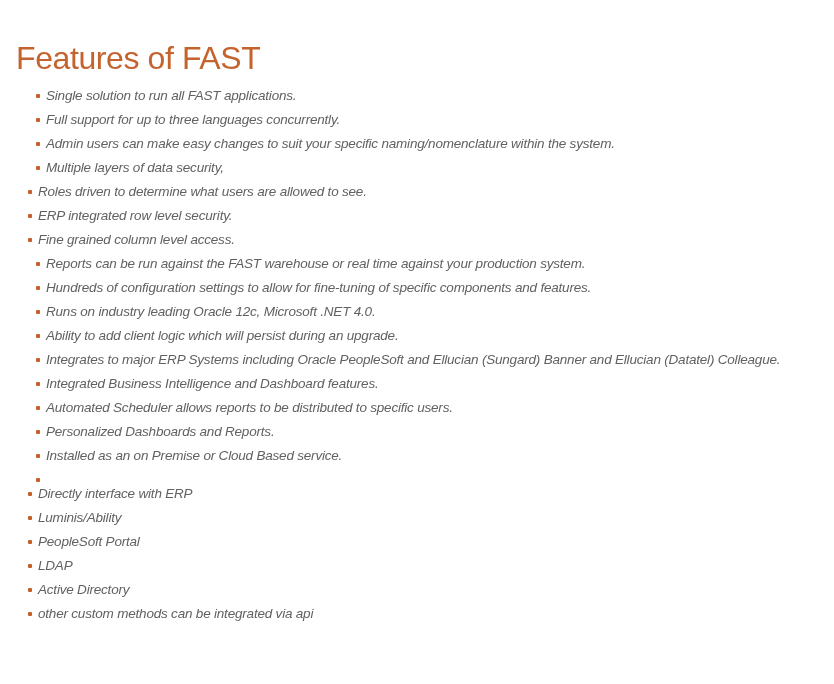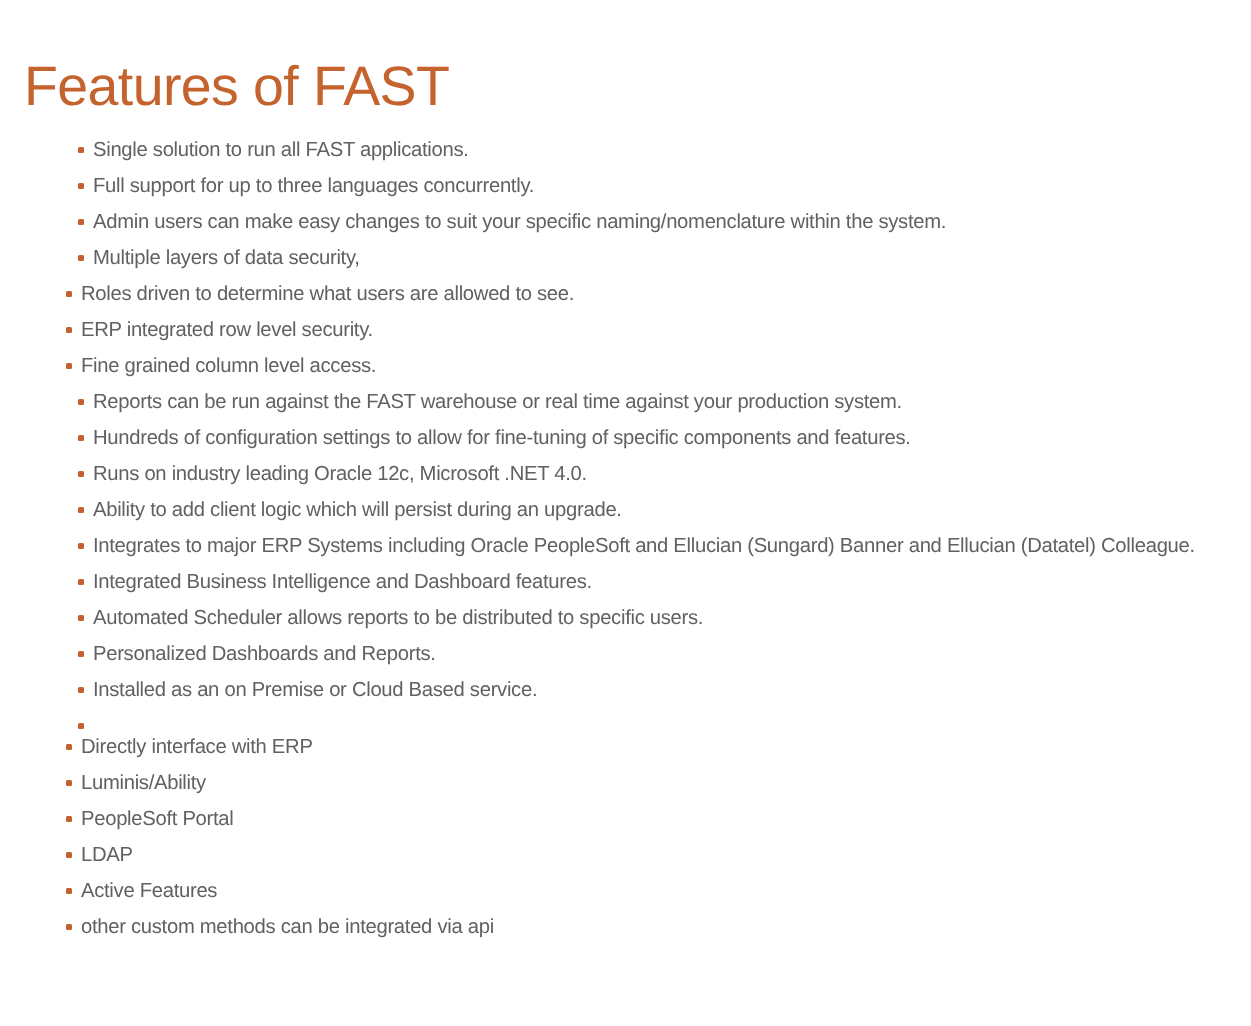--- a/index.html
+++ b/index.html
@@ -17,30 +17,31 @@
     font-family:"Liberation Sans", sans-serif;
     overflow:hidden;
   }
   .page{
     width:834px;
     height:684px;
     position:relative;
   }
   h1.page-title{
     margin:44px 16px 12px 16px;
-    font-size:37px;
+    font-size:32px;
     line-height:28px;
     font-weight:400;
     letter-spacing:-0.4px;
     color:var(--heading);
   }
   ul.features{
     list-style:none;
-    margin:16px;
+    margin:0;
     padding:0;
+    font-style:italic;
   }
   ul.features li{
     display:flex;
     align-items:flex-start;
     line-height:24px;
     font-size:13.5px;
     letter-spacing:-0.2px;
     color:var(--text);
     white-space:nowrap;
   }
@@ -143,20 +144,20 @@
       <li class="l1">
         <span class="bullet"></span>
         <span class="txt">PeopleSoft Portal</span>
       </li>
       <li class="l1">
         <span class="bullet"></span>
         <span class="txt">LDAP</span>
       </li>
       <li class="l1">
         <span class="bullet"></span>
-        <span class="txt">Active Features</span>
+        <span class="txt">Active Directory</span>
       </li>
       <li class="l1">
         <span class="bullet"></span>
         <span class="txt">other custom methods can be integrated via api</span>
       </li>
     </ul>
 </div>
 
 </body></html>

